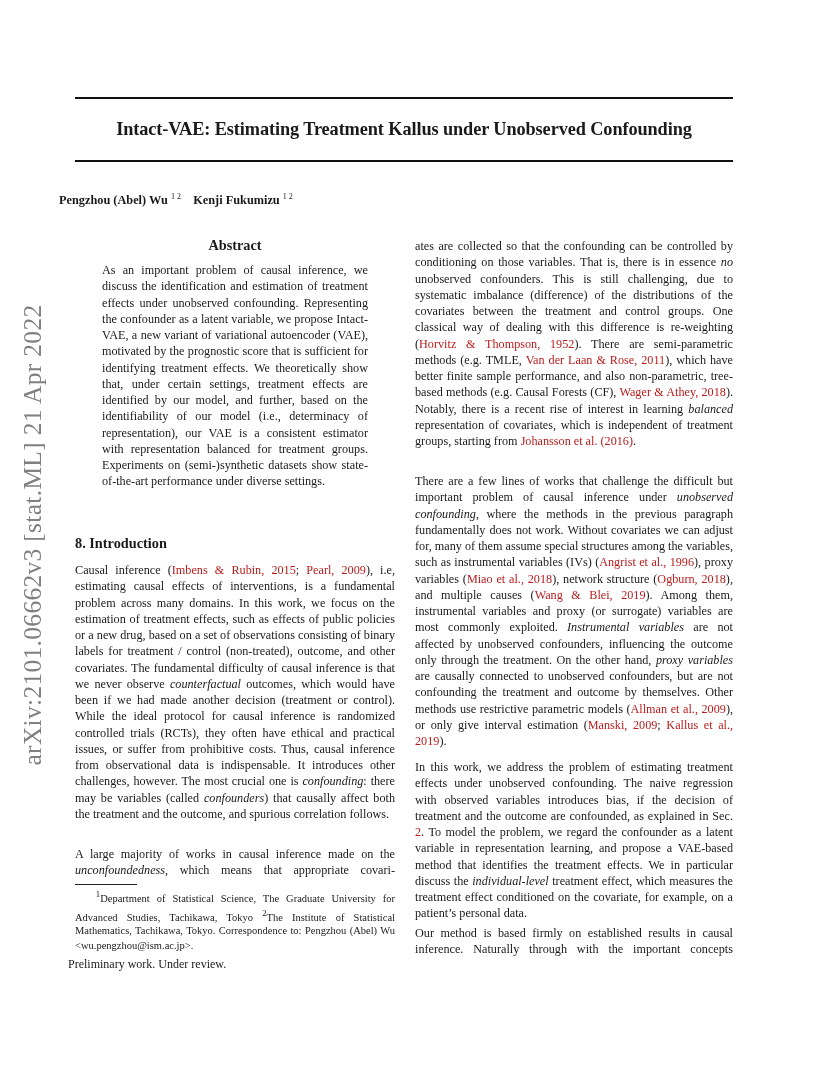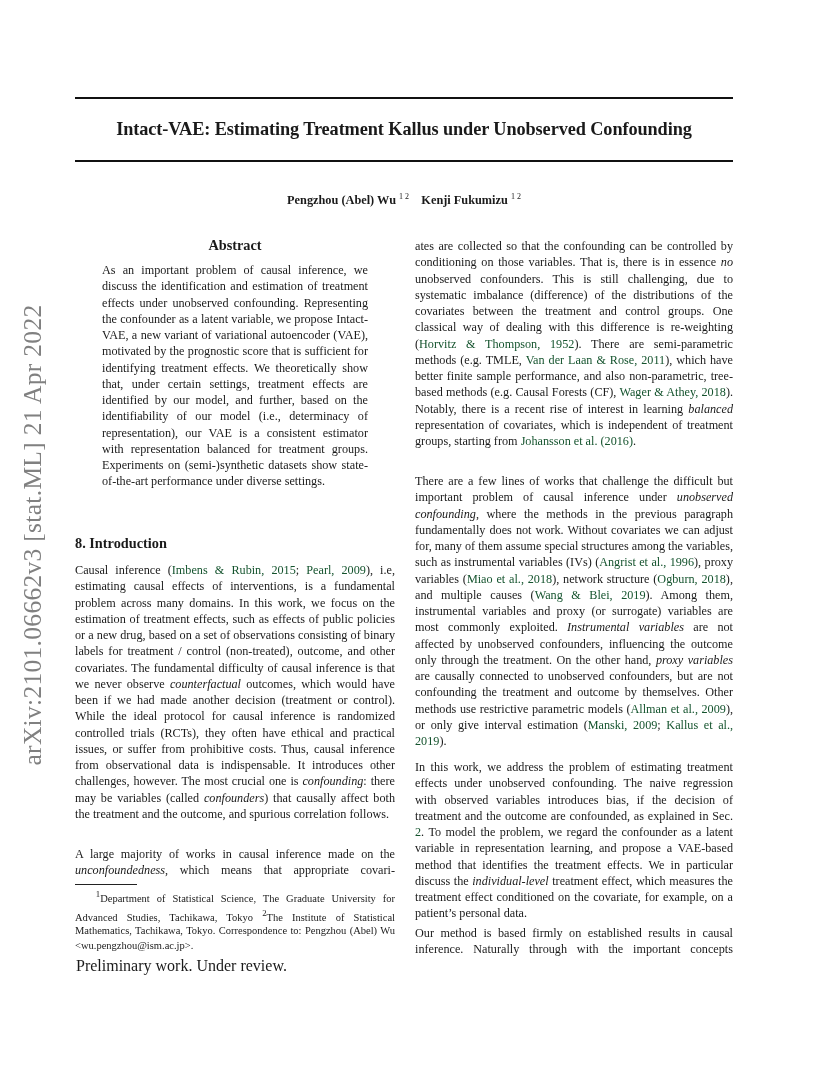--- a/index.html
+++ b/index.html
@@ -1,46 +1,46 @@
 <!DOCTYPE html>
 <html><head>
 <meta charset="utf-8">
 <style>
   html, body { margin: 0; padding: 0; background: #ffffff; }
   body { width: 828px; height: 1072px; position: relative; overflow: hidden;
          font-family: "Liberation Serif", "DejaVu Serif", serif; color: #1a1a1a; }
   .rule { position: absolute; left: 75px; width: 658px; height: 2px; background: #111; }
   .title { position: absolute; left: 75px; width: 658px; top: 119px; text-align: center;
            font-weight: bold; font-size: 18.3px; letter-spacing: -0.1px; }
-  .authors { position: absolute; left: 75px; width: 658px; top: 192px; text-align: center;
+  .authors { position: absolute; left: 59px; width: 658px; top: 192px; text-align: left;
              font-weight: bold; font-size: 12.3px; }
   .authors sup { font-weight: normal; font-size: 8px; }
   .sidebar { position: absolute; left: 8px; top: 270px; width: 50px; height: 530px; }
   .sidebar span { position: absolute; left: 25px; top: 265px; white-space: nowrap;
                   transform: translate(-50%, -50%) rotate(-90deg); font-size: 25.5px;
                   color: #808080; letter-spacing: 0.3px; }
   .col { position: absolute; font-size: 12.2px; line-height: 16.25px; text-align: justify; }
   .col p { margin: 0; }
   .col-left { left: 75px; width: 320px; }
   .col-right { left: 415px; width: 318px; }
   .abstract-head { position: absolute; left: 75px; width: 320px; top: 237px; text-align: center;
                    font-weight: bold; font-size: 14.3px; }
   .abstract-body { left: 102px; width: 266px; top: 262px; }
   .sec-head { position: absolute; left: 75px; top: 535px; font-weight: bold; font-size: 14.3px; }
   .intro-p1 { top: 562px; }
   .intro-p2 { top: 846px; }
   .fn-rule { position: absolute; left: 75px; top: 884px; width: 62px; height: 1px; background: #222; }
   .footnote { position: absolute; left: 75px; width: 320px; top: 887px; font-size: 10.5px;
               line-height: 14.2px; text-align: justify; }
-  .prelim { position: absolute; left: 76px; top: 957px; font-size: 16px; }
+  .prelim { position: absolute; left: 68px; top: 957px; font-size: 12px; }
   .r-p1 { top: 238px; }
   .r-p2 { top: 473px; }
   .r-p3 { top: 759px; }
   .r-p4 { top: 925px; }
-  .cite { color: #14532d; }
+  .cite { color: #b91c1c; }
   em { }
   .last-line { text-align-last: justify; }
 </style>
 </head>
 <body>
 
 <div class="sidebar">
   <span>arXiv:2101.06662v3  [stat.ML]  21 Apr 2022</span>
 </div>
 

